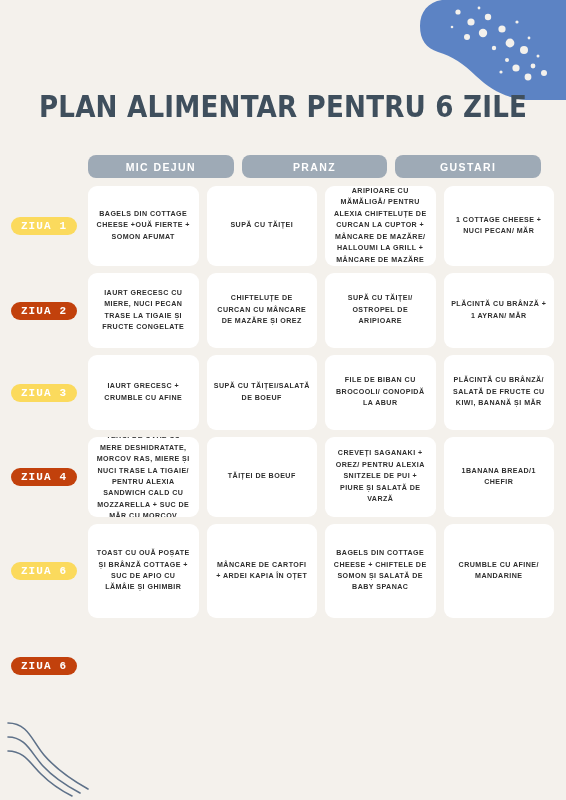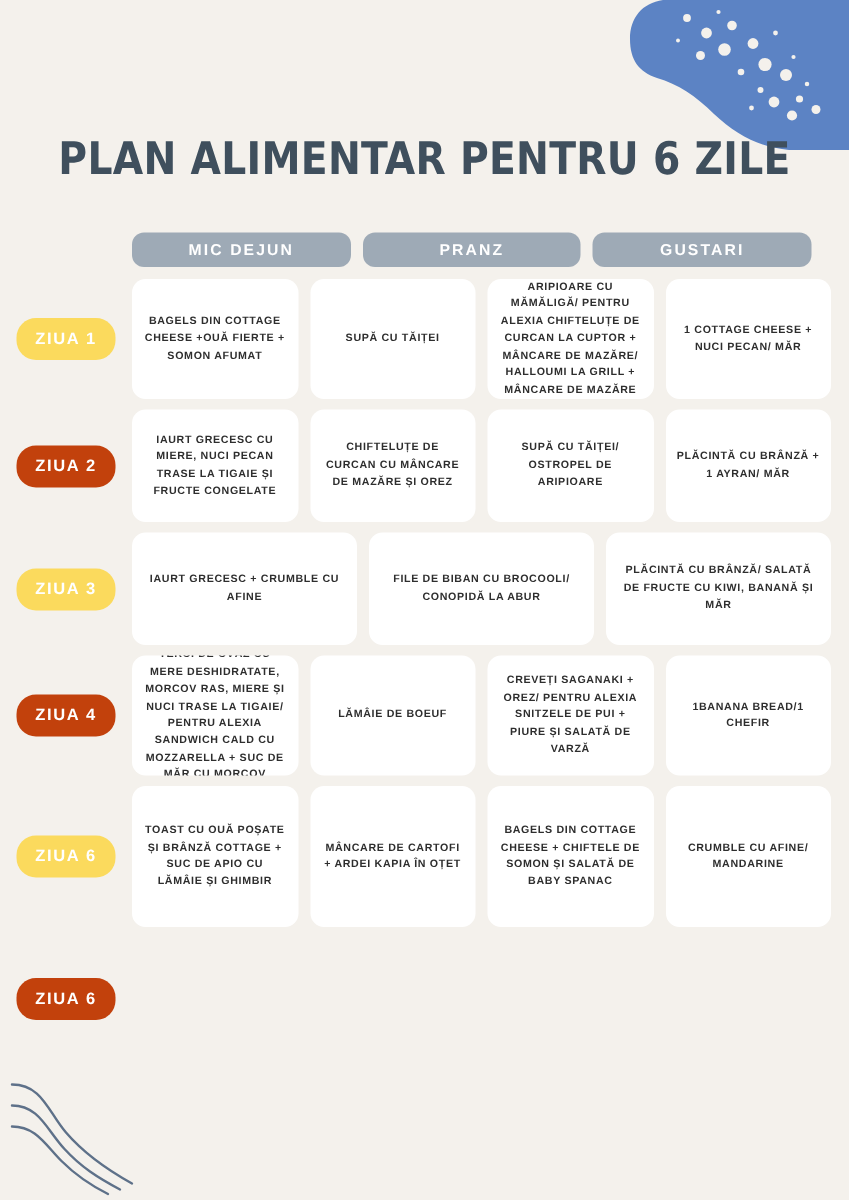--- a/index.html
+++ b/index.html
@@ -60,29 +60,30 @@
   
   .daycell {
     flex:0 0 88px;
     display:flex;
     align-items:center;
     justify-content:center;
   }
 
   .daypill {
     width:66px;
-    height:28px;
+    height:18px;
     border-radius:13px;
     display:flex;
     align-items:center;
     justify-content:center;
     font-size:11px;
     font-weight:bold;
     letter-spacing:1.1px;
     color:#FFFFFF;
+    font-family:Liberation Mono, monospace;
   }
   .daypill.yellow { background:#FBDA5D; }
   .daypill.blue   { background:#c2410c; }
 
   
   .header-row { height:23px; margin-bottom:8px; }
 
   .headcells {
     flex:1 1 auto;
     display:flex;
@@ -201,31 +202,32 @@
           <div class="card">SUPĂ CU TĂIȚEI/ OSTROPEL DE ARIPIOARE</div>
           <div class="card">PLĂCINTĂ CU BRÂNZĂ + 1 AYRAN/ MĂR</div>
         </div>
       </div>
       <div class="row body-row" style="height: 75px;">
         <div class="daycell">
           <div class="daypill yellow">ZIUA 3</div>
         </div>
         <div class="cells">
           <div class="card">IAURT GRECESC + CRUMBLE CU AFINE</div>
+          <div class="card">SUPĂ CU TĂIȚEI/SALATĂ DE BOEUF</div>
           <div class="card">FILE DE BIBAN CU BROCOOLI/ CONOPIDĂ LA ABUR</div>
           <div class="card">PLĂCINTĂ CU BRÂNZĂ/ SALATĂ DE FRUCTE CU KIWI, BANANĂ ȘI MĂR</div>
         </div>
       </div>
       <div class="row body-row" style="height: 80px;">
         <div class="daycell">
           <div class="daypill blue">ZIUA 4</div>
         </div>
         <div class="cells">
           <div class="card">TERCI DE OVĂZ CU MERE DESHIDRATATE, MORCOV RAS, MIERE ȘI NUCI TRASE LA TIGAIE/ PENTRU ALEXIA SANDWICH CALD CU MOZZARELLA + SUC DE MĂR CU MORCOV</div>
-          <div class="card">LĂMÂIE DE BOEUF</div>
+          <div class="card">TĂIȚEI DE BOEUF</div>
           <div class="card">CREVEȚI SAGANAKI + OREZ/ PENTRU ALEXIA SNITZELE DE PUI + PIURE ȘI SALATĂ DE VARZĂ</div>
           <div class="card">1BANANA BREAD/1 CHEFIR</div>
         </div>
       </div>
       <div class="row body-row" style="height: 94px;">
         <div class="daycell">
           <div class="daypill yellow">ZIUA 6</div>
         </div>
         <div class="cells">
           <div class="card">TOAST CU OUĂ POȘATE ȘI BRÂNZĂ COTTAGE + SUC DE APIO CU LĂMÂIE ȘI GHIMBIR</div>

